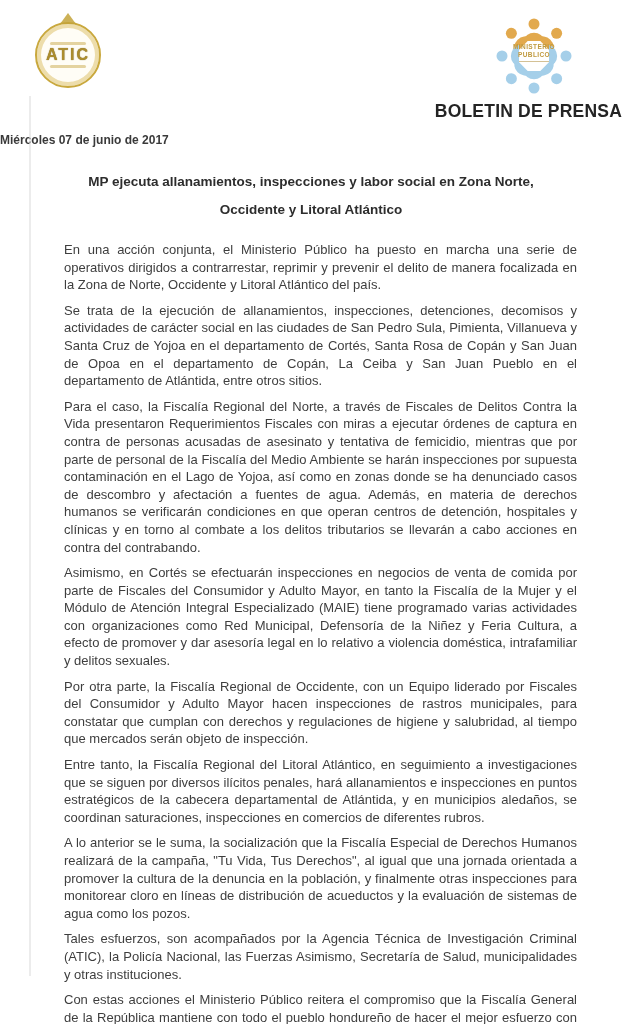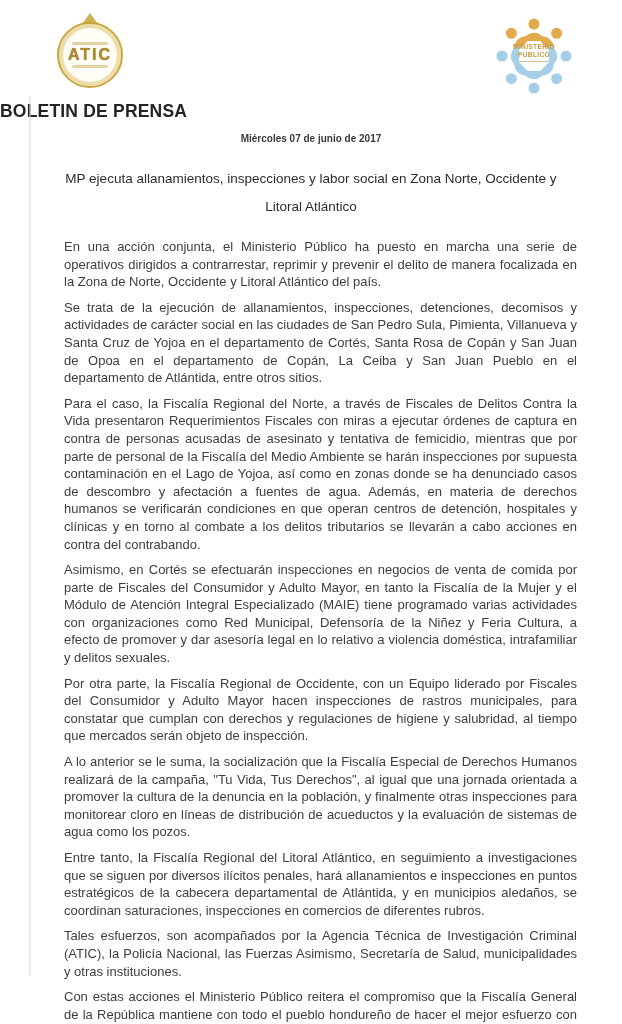--- a/index.html
+++ b/index.html
@@ -26,21 +26,21 @@
     height: 880px;
     background: #dcdcdc;
     opacity: .55;
   }
 
   
   .logos-row {
     display: flex;
     justify-content: space-between;
     align-items: flex-start;
-    padding: 13px 42px 0 53px;
+    padding: 13px 42px 0 31px;
     height: 86px;
   }
 
   
   .atic-logo { width: 74px; text-align: center; }
   .atic-pyramid {
     width: 0; height: 0; margin: 0 auto;
     border-left: 8px solid transparent;
     border-right: 8px solid transparent;
     border-bottom: 11px solid #c3a339;
@@ -84,38 +84,37 @@
   }
   .mp-center-rule {
     width: 30px; height: 1px;
     background: #c9b27a;
     margin: 2px auto 0;
     opacity: .8;
   }
 
   
   .doc-title {
-    text-align: left;
+    text-align: right;
     font-size: 17.5px;
     font-weight: bold;
     color: #242424;
     letter-spacing: .2px;
     margin-top: 2px;
   }
   .doc-date {
-    text-align: center;
-    font-size: 10px;
+    font-size: 12px;
     font-weight: bold;
     color: #3a3a3a;
     margin-top: 11px;
   }
   .headline {
     text-align: center;
     font-size: 13.5px;
-    font-weight: normal;
+    font-weight: bold;
     color: #2d2d2d;
     line-height: 28px;
     max-width: 492px;
     margin: 21px auto 0;
   }
 
   
   .body-text {
     margin: 17px 45px 0 64px;
     font-size: 13px;
@@ -204,22 +203,22 @@
   <div class="doc-title">BOLETIN DE PRENSA</div>
   <div class="doc-date">Miércoles 07 de junio de 2017</div>
   <div class="headline">MP ejecuta allanamientos, inspecciones y labor social en Zona Norte, Occidente y Litoral Atlántico</div>
 
   <div class="body-text">
     <p>En una acción conjunta, el Ministerio Público ha puesto en marcha una serie de operativos dirigidos a contrarrestar, reprimir y prevenir el delito de manera focalizada en la Zona de Norte, Occidente y Litoral Atlántico del país.</p>
     <p>Se trata de la ejecución de allanamientos, inspecciones, detenciones, decomisos y actividades de carácter social en las ciudades de San Pedro Sula, Pimienta, Villanueva y Santa Cruz de Yojoa en el departamento de Cortés, Santa Rosa de Copán y San Juan de Opoa en el departamento de Copán, La Ceiba y San Juan Pueblo en el departamento de Atlántida, entre otros sitios.</p>
     <p>Para el caso, la Fiscalía Regional del Norte, a través de Fiscales de Delitos Contra la Vida presentaron Requerimientos Fiscales con miras a ejecutar órdenes de captura en contra de personas acusadas de asesinato y tentativa de femicidio, mientras que por parte de personal de la Fiscalía del Medio Ambiente se harán inspecciones por supuesta contaminación en el Lago de Yojoa, así como en zonas donde se ha denunciado casos de descombro y afectación a fuentes de agua. Además, en materia de derechos humanos se verificarán condiciones en que operan centros de detención, hospitales y clínicas y en torno al combate a los delitos tributarios se llevarán a cabo acciones en contra del contrabando.</p>
     <p>Asimismo, en Cortés se efectuarán inspecciones en negocios de venta de comida por parte de Fiscales del Consumidor y Adulto Mayor, en tanto la Fiscalía de la Mujer y el Módulo de Atención Integral Especializado (MAIE) tiene programado varias actividades con organizaciones como Red Municipal, Defensoría de la Niñez y Feria Cultura, a efecto de promover y dar asesoría legal en lo relativo a violencia doméstica, intrafamiliar y delitos sexuales.</p>
     <p>Por otra parte, la Fiscalía Regional de Occidente, con un Equipo liderado por Fiscales del Consumidor y Adulto Mayor hacen inspecciones de rastros municipales, para constatar que cumplan con derechos y regulaciones de higiene y salubridad, al tiempo que mercados serán objeto de inspección.</p>
+    <p>Entre tanto, la Fiscalía Regional del Litoral Atlántico, en seguimiento a investigaciones que se siguen por diversos ilícitos penales, hará allanamientos e inspecciones en puntos estratégicos de la cabecera departamental de Atlántida, y en municipios aledaños, se coordinan saturaciones, inspecciones en comercios de diferentes rubros.</p>
     <p>A lo anterior se le suma, la socialización que la Fiscalía Especial de Derechos Humanos realizará de la campaña, "Tu Vida, Tus Derechos", al igual que una jornada orientada a promover la cultura de la denuncia en la población, y finalmente otras inspecciones para monitorear cloro en líneas de distribución de acueductos y la evaluación de sistemas de agua como los pozos.</p>
-    <p>Entre tanto, la Fiscalía Regional del Litoral Atlántico, en seguimiento a investigaciones que se siguen por diversos ilícitos penales, hará allanamientos e inspecciones en puntos estratégicos de la cabecera departamental de Atlántida, y en municipios aledaños, se coordinan saturaciones, inspecciones en comercios de diferentes rubros.</p>
     <p>Tales esfuerzos, son acompañados por la Agencia Técnica de Investigación Criminal (ATIC), la Policía Nacional, las Fuerzas Asimismo, Secretaría de Salud, municipalidades y otras instituciones.</p>
     <p>Con estas acciones el Ministerio Público reitera el compromiso que la Fiscalía General de la República mantiene con todo el pueblo hondureño de hacer el mejor esfuerzo con el fin de deducir responsabilidad a aquellos que actúan al margen de la ley, por lo que se insta a la ciudadanía a colaborar con las autoridades correspondientes.</p>
   </div>
 
   <div class="footer">
     <div>División de Relaciones También</div>
     <div>Ministerio Público</div>
   </div>
 </div>
 

